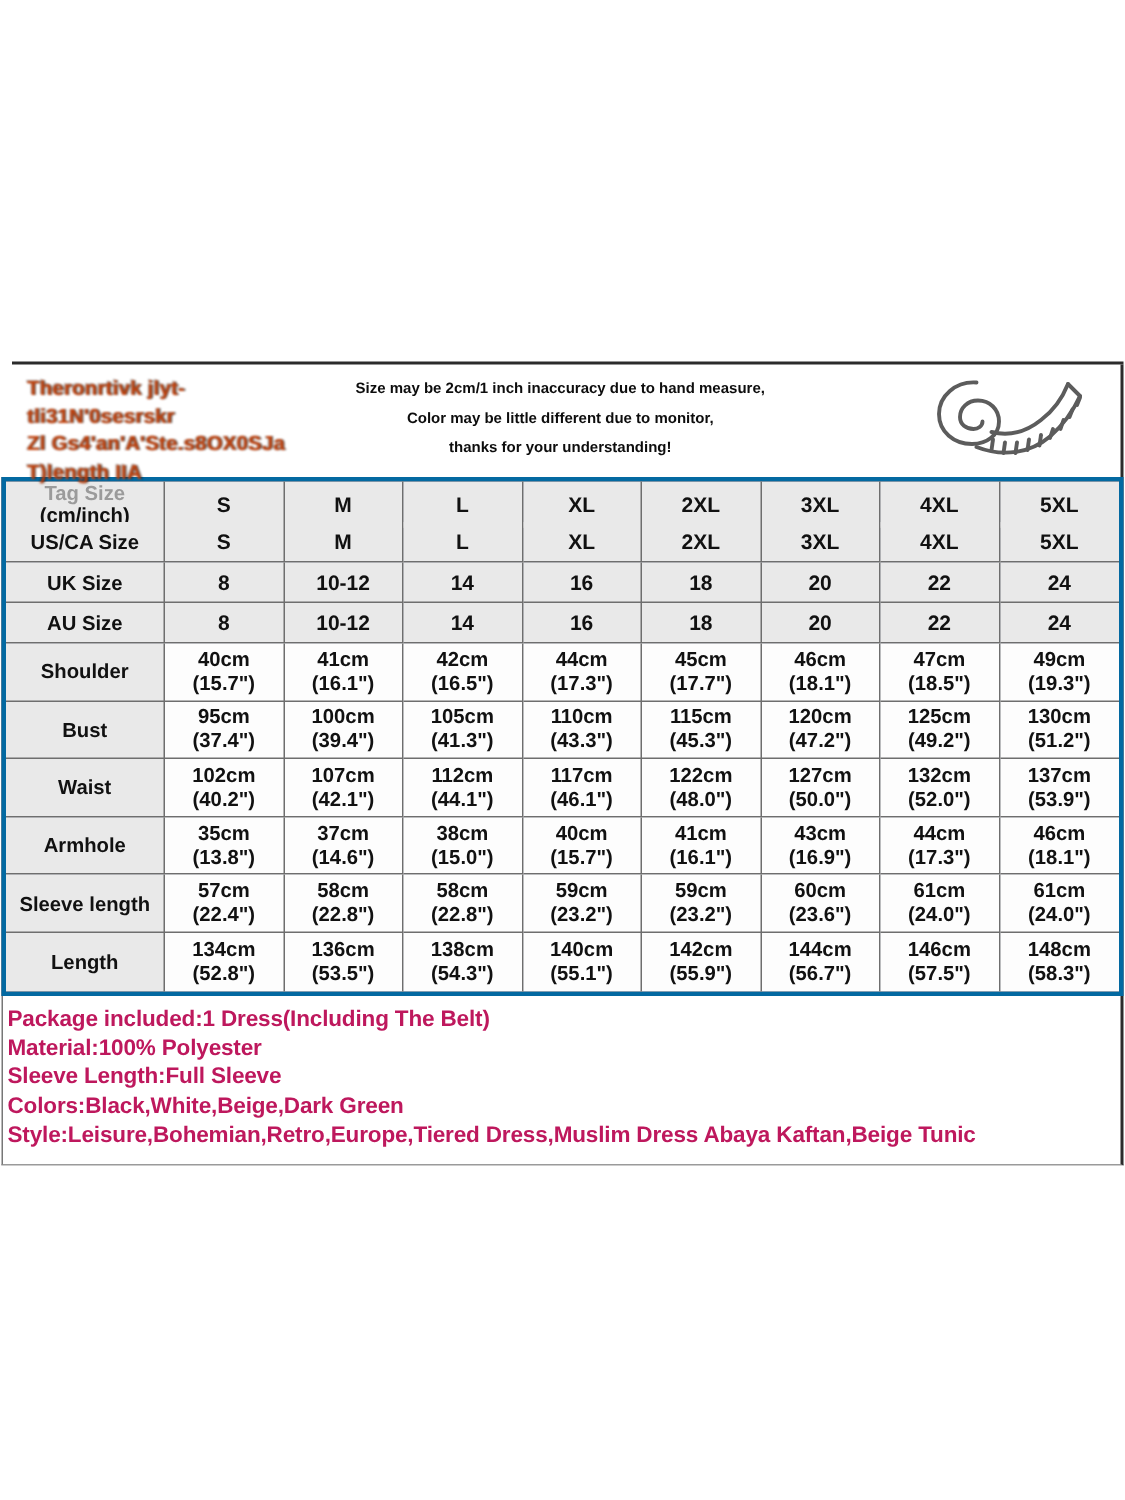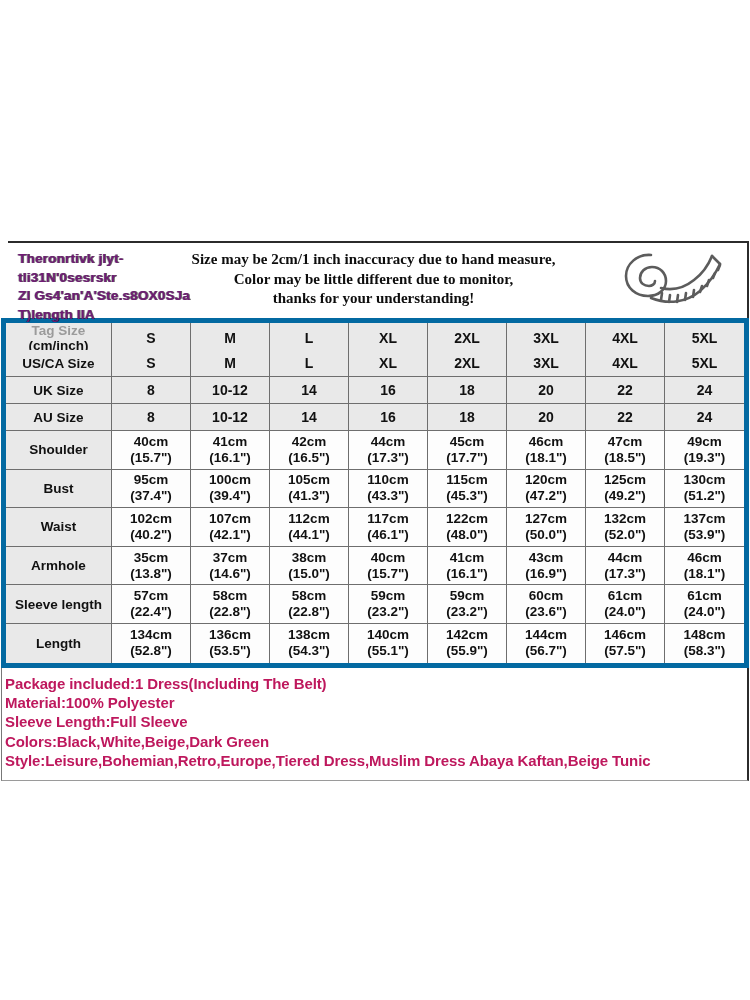--- a/index.html
+++ b/index.html
@@ -3,28 +3,28 @@
 <meta charset="utf-8">
 <style>
   html,body{margin:0;padding:0;}
   body{font-family:"Liberation Sans",sans-serif;background:#ffffff;}
   .page{position:relative;width:750px;height:1000px;background:#fff;overflow:hidden;}
   .sheet{position:absolute;top:241px;left:0;width:750px;}
   .top-rule{height:0;border-top:2px solid #2b2b2b;margin:0 1px 0 8px;}
   
   .header-band{position:relative;height:75px;border-right:2px solid #2b2b2b;margin-right:1px;}
   .garbled{position:absolute;left:18px;top:7px;width:195px;font-size:13.5px;font-weight:bold;
-           line-height:18.5px;color:#701a75;filter:blur(0.7px);letter-spacing:0.2px;
+           line-height:18.5px;color:#c2410c;filter:blur(0.7px);letter-spacing:0.2px;
            text-shadow:0.9px 0.2px 0 rgba(0,0,0,0.6),-0.7px -0.2px 0 rgba(0,0,0,0.35);}
-  .note{position:absolute;left:0;right:0;top:7px;text-align:center;font-size:15px;
-        font-weight:bold;line-height:19.5px;color:#0d0d0d;font-family:Liberation Serif, serif;}
+  .note{position:absolute;left:0;right:0;top:7px;text-align:center;font-size:10px;
+        font-weight:bold;line-height:19.5px;color:#0d0d0d;}
   .tape-wrap{position:absolute;right:20px;top:4px;width:112px;height:60px;}
   .tape-wrap svg{width:100%;height:100%;}
   
-  .size-table{border:5px solid #0369a1;margin:0 1px;background:#0f172a;}
+  .size-table{border:3px solid #0369a1;margin:0 1px;background:#0f172a;}
   .trow{display:grid;grid-template-columns:106px repeat(8,1fr);}
   .size-row{height:27px;}
   .measure-row{height:38.6px;}
   .cell{display:flex;flex-direction:column;justify-content:center;align-items:center;
         border-right:1px solid #6e6e6e;border-bottom:1px solid #6e6e6e;
         font-weight:bold;color:#111;text-align:center;}
   .trow .cell:last-child{border-right:none;}
   .trow:last-child .cell{border-bottom:none;}
   .label-cell{background:#e9e9e9;font-size:13.5px;line-height:15px;}
   .data-cell{font-size:13.5px;line-height:16px;background:#fdfdfd;}

